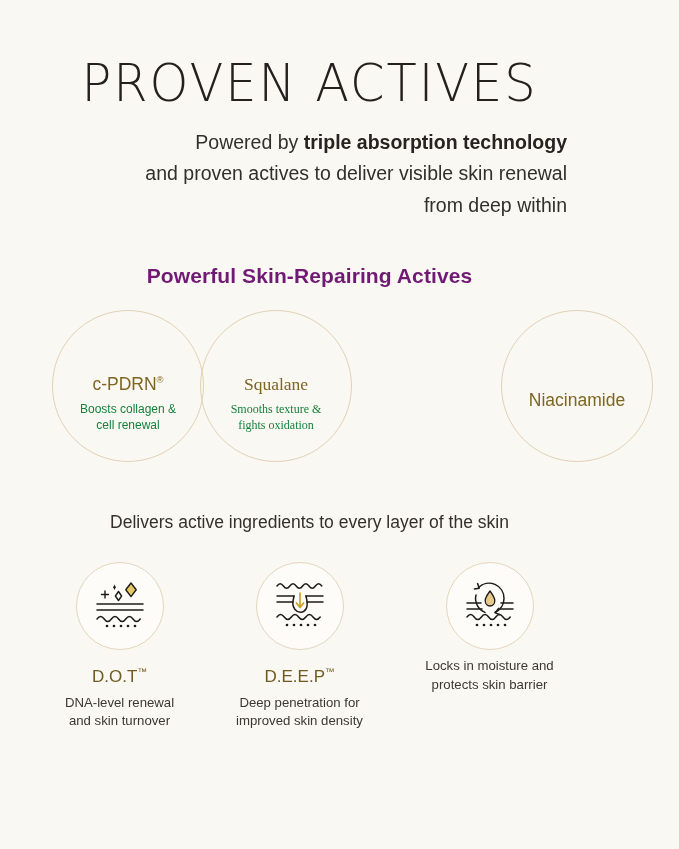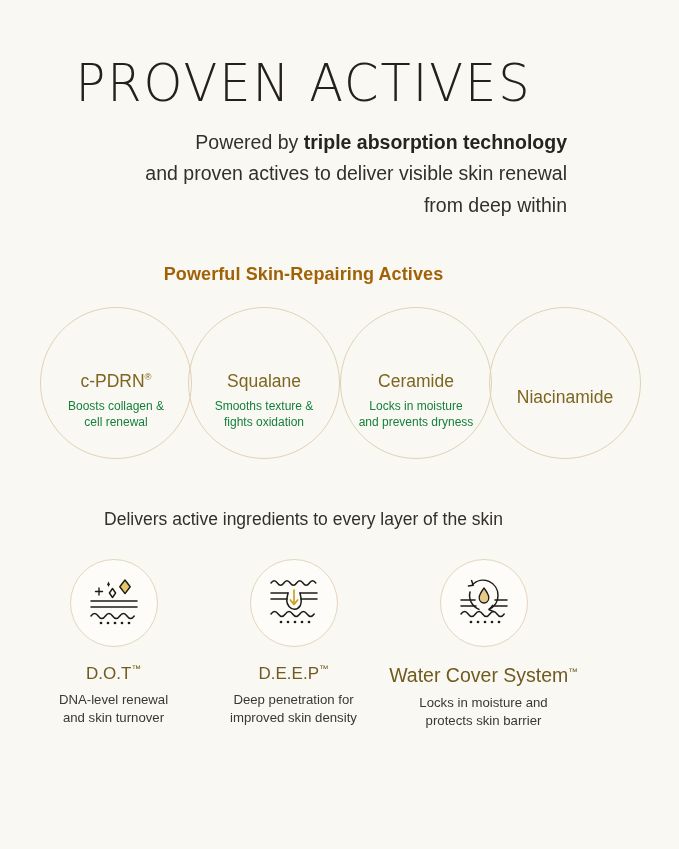--- a/index.html
+++ b/index.html
@@ -14,20 +14,21 @@
     color: #2e2a26;
     overflow: hidden;
     position: relative;
   }
 
   .page {
     width: 607px;
     height: 849px;
     position: relative;
     box-sizing: border-box;
+    padding-left: 12px;
   }
 
   
   .hero-title {
     text-align: center;
     font-size: 51px;
     font-weight: 300;
     letter-spacing: 2.0px;
     color: #23201d;
     margin: 0;
@@ -47,23 +48,23 @@
     padding: 0 40px;
   }
   .hero-sub b {
     font-weight: 700;
     color: #262320;
   }
 
   
   .gold-heading {
     text-align: center;
-    font-size: 18px;
+    font-size: 21px;
     font-weight: 700;
-    color: #a16207;
+    color: #701a75;
     margin: 0;
     letter-spacing: 0.1px;
   }
   .section-actives .gold-heading { padding-top: 43px; }
 
   .sub-line {
     text-align: center;
     font-size: 17.5px;
     font-weight: 400;
     color: #33302c;
@@ -181,35 +182,28 @@
     <div class="circles-row">
 
       <div class="circle" style="left:40px;">
         <div class="c-title"><span>c-PDRN</span><sup>®</sup></div>
         <div class="c-desc">
           <span>Boosts collagen &amp;</span><br>
           <span>cell renewal</span>
         </div>
       </div>
 
-      <div class="circle" style="left:188px;">
+      <div class="circle" style="left:188px;font-family:Liberation Serif, serif;">
         <div class="c-title"><span>Squalane</span><sup></sup></div>
         <div class="c-desc">
           <span>Smooths texture &amp;</span><br>
           <span>fights oxidation</span>
         </div>
       </div>
 
-      <div class="circle" style="left:340px;">
-        <div class="c-title"><span>Ceramide</span><sup></sup></div>
-        <div class="c-desc">
-          <span>Locks in moisture</span><br>
-          <span>and prevents dryness</span>
-        </div>
-      </div>
 
       <div class="circle" style="left:489px;">
         <div class="c-title"><span>Niacinamide</span><sup></sup></div>
       </div>
 
     </div>
   </div>
 
   <div class="section-tech">
     <div class="sub-line">Delivers active ingredients to every layer of the skin</div>
@@ -306,21 +300,20 @@
               <g stroke="none" fill="#1d1b18">
                 <circle cx="17" cy="50" r="1.35"></circle>
                 <circle cx="24" cy="50" r="1.35"></circle>
                 <circle cx="31" cy="50" r="1.35"></circle>
                 <circle cx="38" cy="50" r="1.35"></circle>
                 <circle cx="45" cy="50" r="1.35"></circle>
               </g>
             </svg>
           </span>
         </div>
-        <div class="t-title big"><span>Water Cover System</span><sup>™</sup></div>
         <div class="t-desc">
           <span>Locks in moisture and</span><br>
           <span>protects skin barrier</span>
         </div>
       </div>
 
     </div>
   </div>
 
 </div>

